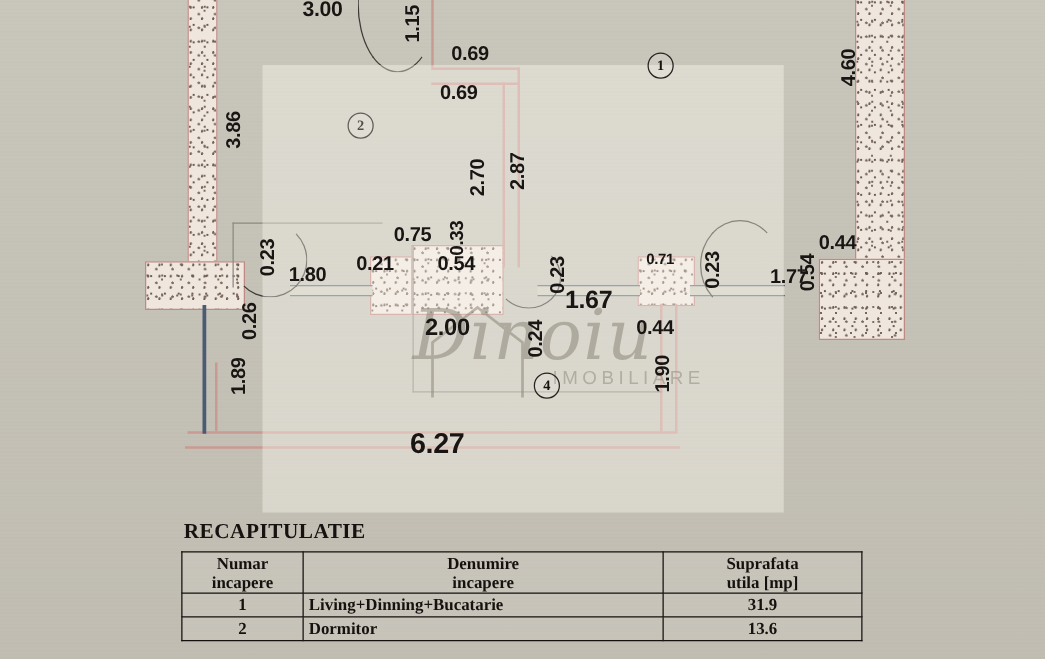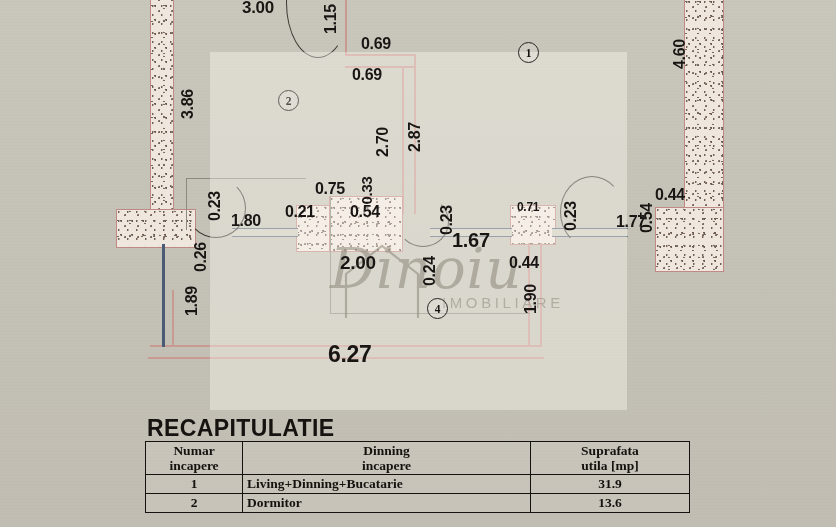--- a/index.html
+++ b/index.html
@@ -52,22 +52,22 @@
   
   #wm{position:absolute;left:330px;top:236px;width:300px;height:95px;
       pointer-events:none;opacity:.55;}
   #wm .script{position:absolute;left:0;top:0;font-family:"DejaVu Serif", serif;
       font-style:italic;font-size:56px;color:#8d8779;letter-spacing:1px;}
   #wm .imob{position:absolute;left:112px;top:58px;font-size:15px;color:#918b7e;
       letter-spacing:3.6px;font-family:"Liberation Sans", sans-serif;}
   #wmHouse{position:absolute;left:8px;top:4px;}
 
   
-  #recapTitle{position:absolute;left:147px;top:415px;font-size:23px;font-weight:bold;
-      color:#16120f;font-family:Liberation Sans, sans-serif;letter-spacing:.4px;}
+  #recapTitle{position:absolute;left:147px;top:415px;font-size:17px;font-weight:bold;
+      color:#16120f;font-family:Liberation Serif, serif;letter-spacing:.4px;}
   #tbl{position:absolute;left:145px;top:441px;width:545px;border-collapse:collapse;
       font-family:"Liberation Serif", serif;}
   #tbl td,#tbl th{border:1.6px solid #15110e;color:#15110e;font-weight:bold;
       font-size:13.5px;padding:1px 4px;background:rgba(255,255,255,.10);}
   #tbl th{font-size:13.5px;line-height:1.12;text-align:center;}
   .c-num{width:88px;text-align:center;}
   .c-den{text-align:left;padding-left:8px;}
   .c-sup{width:150px;text-align:center;}
 </style>
 </head>
@@ -174,21 +174,21 @@
   <div id="recapTitle">RECAPITULATIE</div>
 
   <table id="tbl">
     <thead>
       <tr>
         <th class="c-num">
           <div>Numar</div>
           <div>incapere</div>
         </th>
         <th class="c-den" style="text-align:center;">
-          <div>Dinning</div>
+          <div>Denumire</div>
           <div>incapere</div>
         </th>
         <th class="c-sup">
           <div>Suprafata</div>
           <div>utila [mp]</div>
         </th>
       </tr>
     </thead>
     <tbody>
       <tr>

